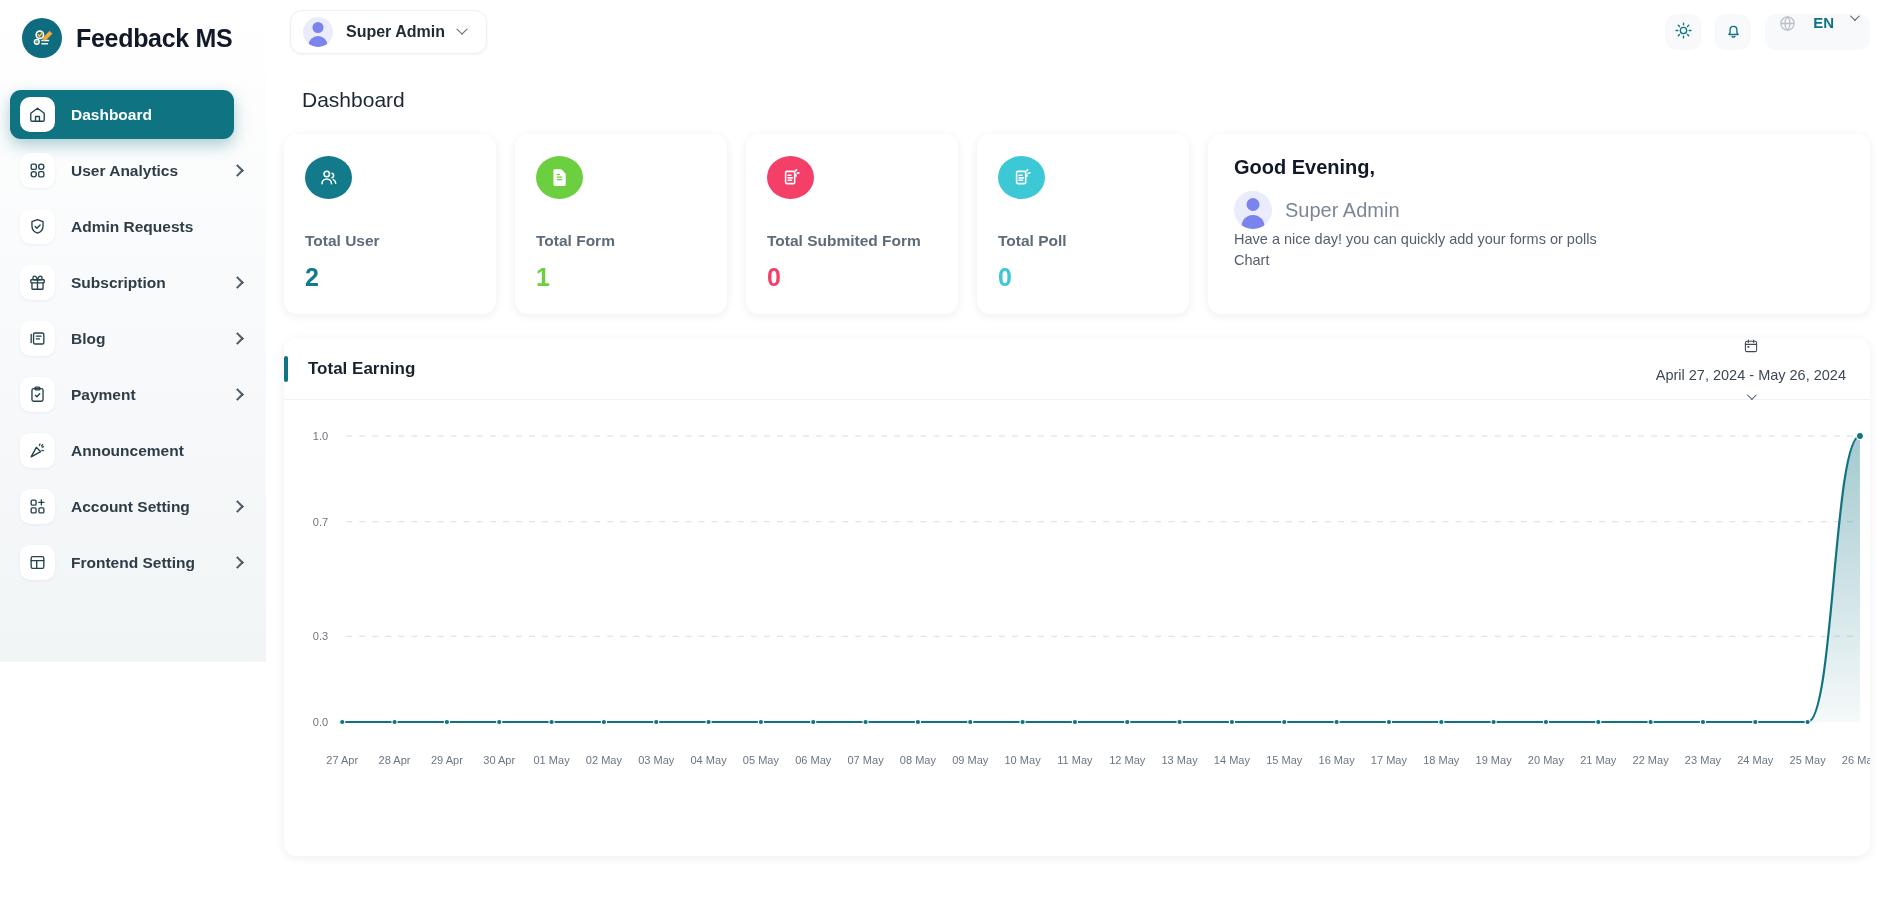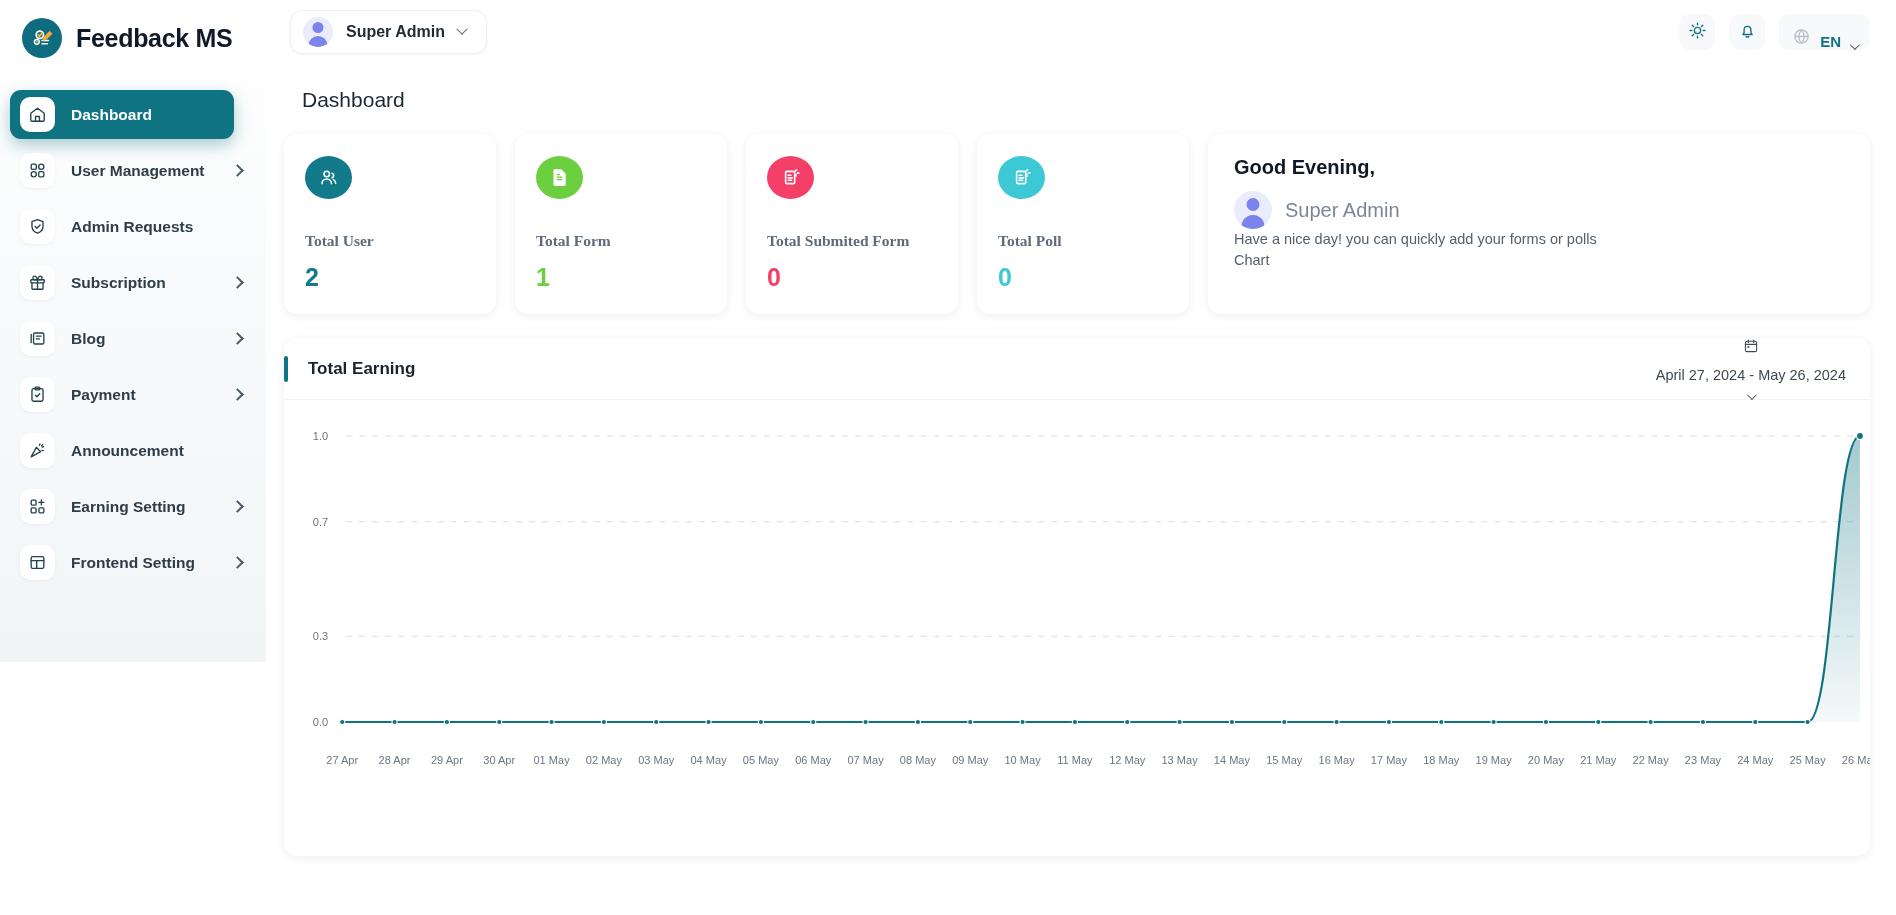--- a/index.html
+++ b/index.html
@@ -97,21 +97,21 @@
     margin-left: auto; display: flex; align-items: center; gap: 14px;
     padding-right: 26px;
   }
   .icon-btn {
     width: 36px; height: 36px; border-radius: 11px; background: #f8f9fb;
     display: flex; align-items: center; justify-content: center; cursor: pointer;
   }
   .icon-btn svg { width: 19px; height: 19px; stroke: #0f7382; fill: none;
     stroke-width: 1.7; stroke-linecap: round; stroke-linejoin: round; }
   .lang-btn {
-    display: flex; align-items: flex-end; gap: 9px;
+    display: flex; align-items: flex-start; gap: 16px;
     height: 36px; padding: 0 13px; border-radius: 11px; background: #f8f9fb;
     cursor: pointer;
   }
   .lang-btn svg { width: 19px; height: 19px; stroke: #b9c0c7; fill: none;
     stroke-width: 1.6; }
   .lang-txt { font-size: 15px; font-weight: 700; color: #0f7382; }
   .chev-xs {
     width: 7px; height: 7px; border-right: 1.8px solid #4a5a66;
     border-bottom: 1.8px solid #4a5a66; transform: rotate(45deg) translateY(-2px);
   }
@@ -127,21 +127,21 @@
     width: 212px; height: 180px; background: #ffffff; border-radius: 13px;
     box-shadow: 0 2px 10px rgba(16,24,40,.07); padding: 22px 21px;
     display: flex; flex-direction: column;
   }
   .stat-ico {
     width: 47px; height: 47px; border-radius: 50%;
     display: flex; align-items: center; justify-content: center;
   }
   .stat-ico svg { width: 21px; height: 21px; stroke: #ffffff; fill: none;
     stroke-width: 1.8; stroke-linecap: round; stroke-linejoin: round; }
-  .stat-label { margin-top: 33px; font-size: 15.5px; color: #5e6b78; font-weight: 600; font-family: Liberation Serif, serif; }
+  .stat-label { margin-top: 33px; font-size: 15.5px; color: #5e6b78; font-weight: 600; }
   .stat-value { margin-top: 13px; font-size: 25px; font-weight: 700; }
 
   .greet-card {
     flex: 1; min-width: 0; height: 180px; background: #ffffff; border-radius: 13px;
     box-shadow: 0 2px 10px rgba(16,24,40,.07); padding: 22px 26px;
   }
   .greet-title { font-size: 20px; font-weight: 700; color: #111827; }
   .greet-user-row { display: flex; align-items: center; gap: 13px; margin-top: 12px; }
   .avatar-lg {
     width: 38px; height: 38px; border-radius: 50%; background: #eaecfb;
@@ -216,21 +216,21 @@
 
     <div class="nav-item">
       <span class="nav-ico">
         <svg viewBox="0 0 24 24">
             <rect x="4" y="4" width="6.5" height="6.5" rx="1.6"></rect>
             <rect x="13.5" y="4" width="6.5" height="6.5" rx="3.2"></rect>
             <rect x="4" y="13.5" width="6.5" height="6.5" rx="3.2"></rect>
             <rect x="13.5" y="13.5" width="6.5" height="6.5" rx="1.6"></rect>
           </svg>
       </span>
-      <span class="nav-label">User Management</span>
+      <span class="nav-label">User Analytics</span>
       <span class="nav-caret"></span>
     </div>
 
     <div class="nav-item">
       <span class="nav-ico">
         <svg viewBox="0 0 24 24">
             <path d="M12 3.2l7 2.6v5.6c0 4.2-2.9 7.6-7 9-4.1-1.4-7-4.8-7-9V5.8z"></path>
             <path d="M9 12l2.2 2.2L15.3 10"></path>
           </svg>
       </span>
@@ -286,21 +286,21 @@
 
     <div class="nav-item">
       <span class="nav-ico">
         <svg viewBox="0 0 24 24">
             <rect x="4" y="4" width="6.2" height="6.2" rx="1.5"></rect>
             <rect x="4" y="13.8" width="6.2" height="6.2" rx="1.5"></rect>
             <rect x="13.8" y="13.8" width="6.2" height="6.2" rx="1.5"></rect>
             <path d="M16.9 3.6v6.4M13.7 6.8h6.4"></path>
           </svg>
       </span>
-      <span class="nav-label">Earning Setting</span>
+      <span class="nav-label">Account Setting</span>
       <span class="nav-caret"></span>
     </div>
 
     <div class="nav-item">
       <span class="nav-ico">
         <svg viewBox="0 0 24 24">
             <rect x="4" y="4.5" width="16" height="15" rx="2"></rect>
             <path d="M4 9.6h16M11 9.6v9.9"></path>
           </svg>
       </span>

